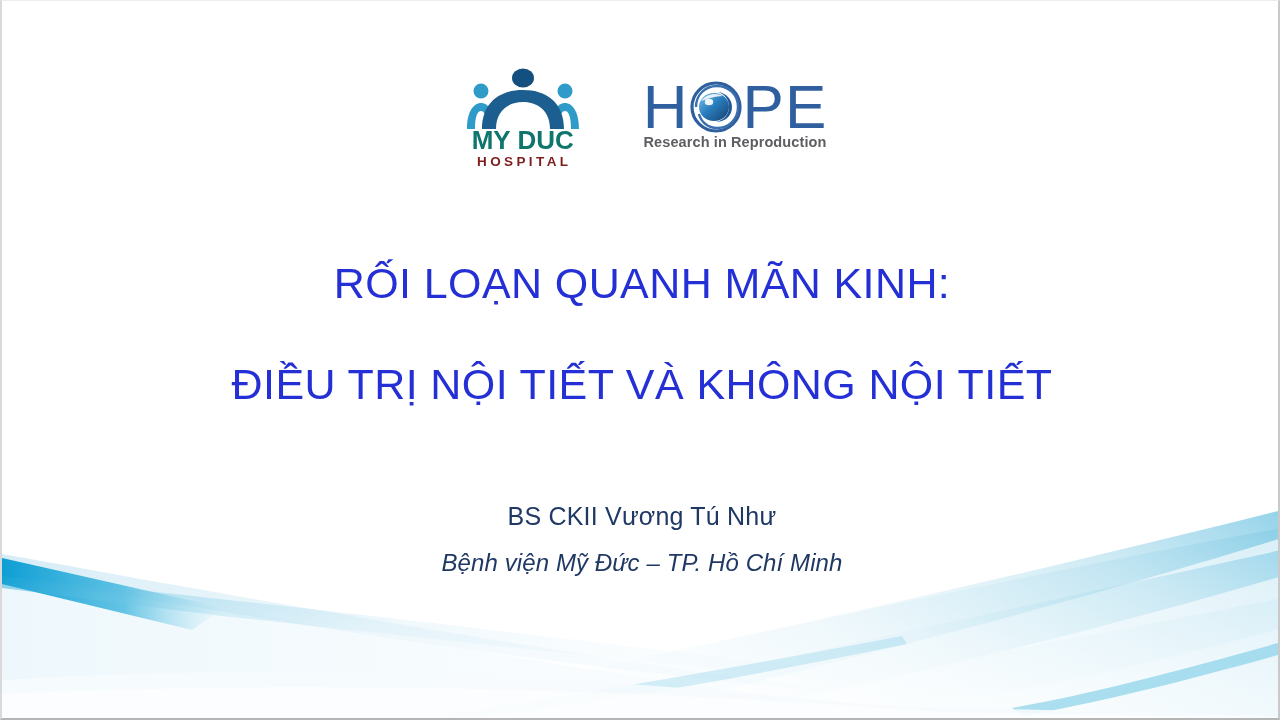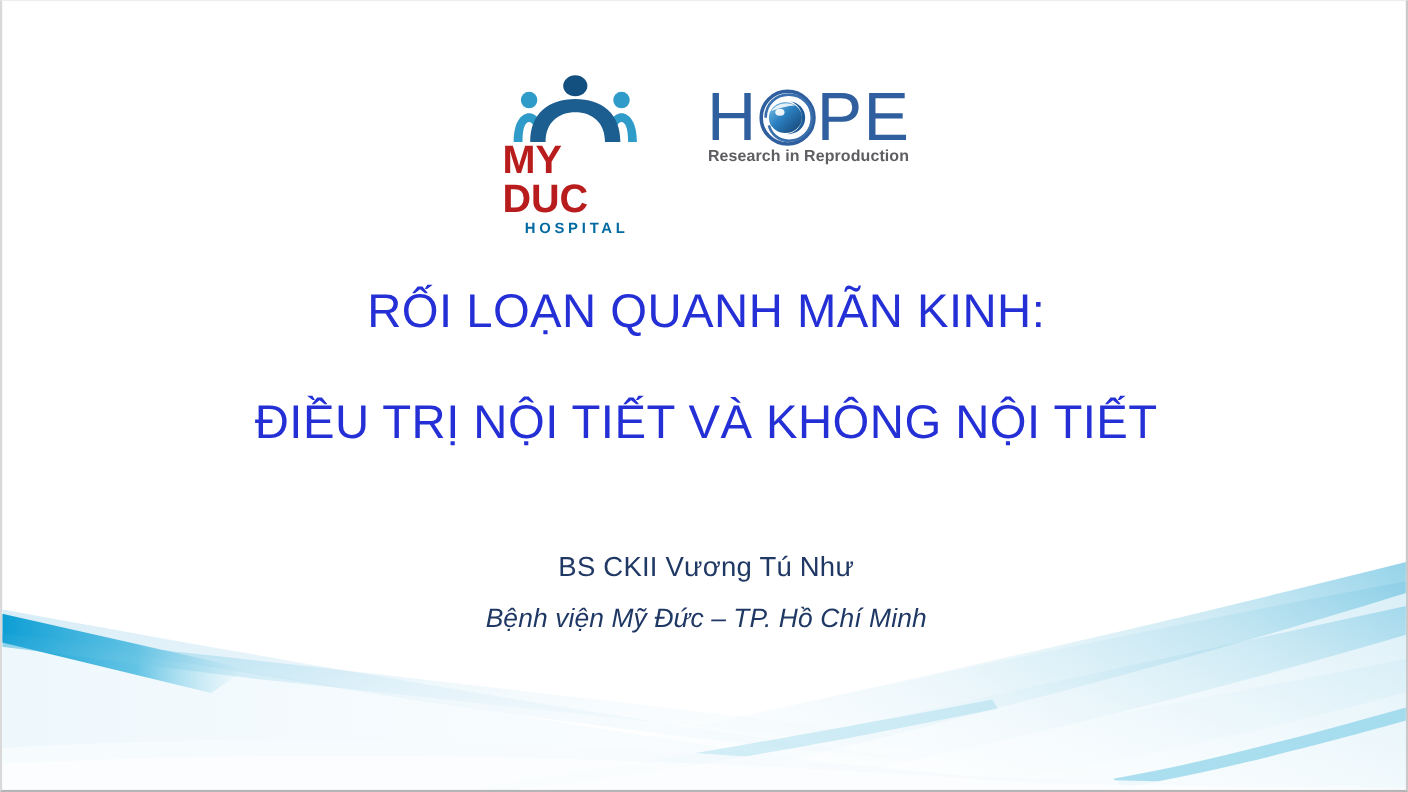--- a/index.html
+++ b/index.html
@@ -51,32 +51,32 @@
 
   .logo-myduc {
     width: 132px;
     display: flex;
     flex-direction: column;
     align-items: center;
   }
   .logo-myduc .mark { width: 118px; height: 62px; }
   .logo-myduc .wordmark {
     font-family: "Liberation Sans", sans-serif;
-    font-size: 36px;
+    font-size: 26px;
     font-weight: 700;
-    color: #b91c1c;
+    color: #0f766e;
     line-height: 1;
     letter-spacing: 0px;
     margin-top: -2px;
   }
   .logo-myduc .subword {
     font-family: "Liberation Sans", sans-serif;
     font-size: 13.5px;
     font-weight: 700;
-    color: #0369a1;
+    color: #7f1d1d;
     letter-spacing: 3.4px;
     line-height: 1;
     margin-top: 2px;
     margin-left: 3px;
     text-align: center;
   }
 
   .logo-hope {
     display: flex;
     flex-direction: column;

